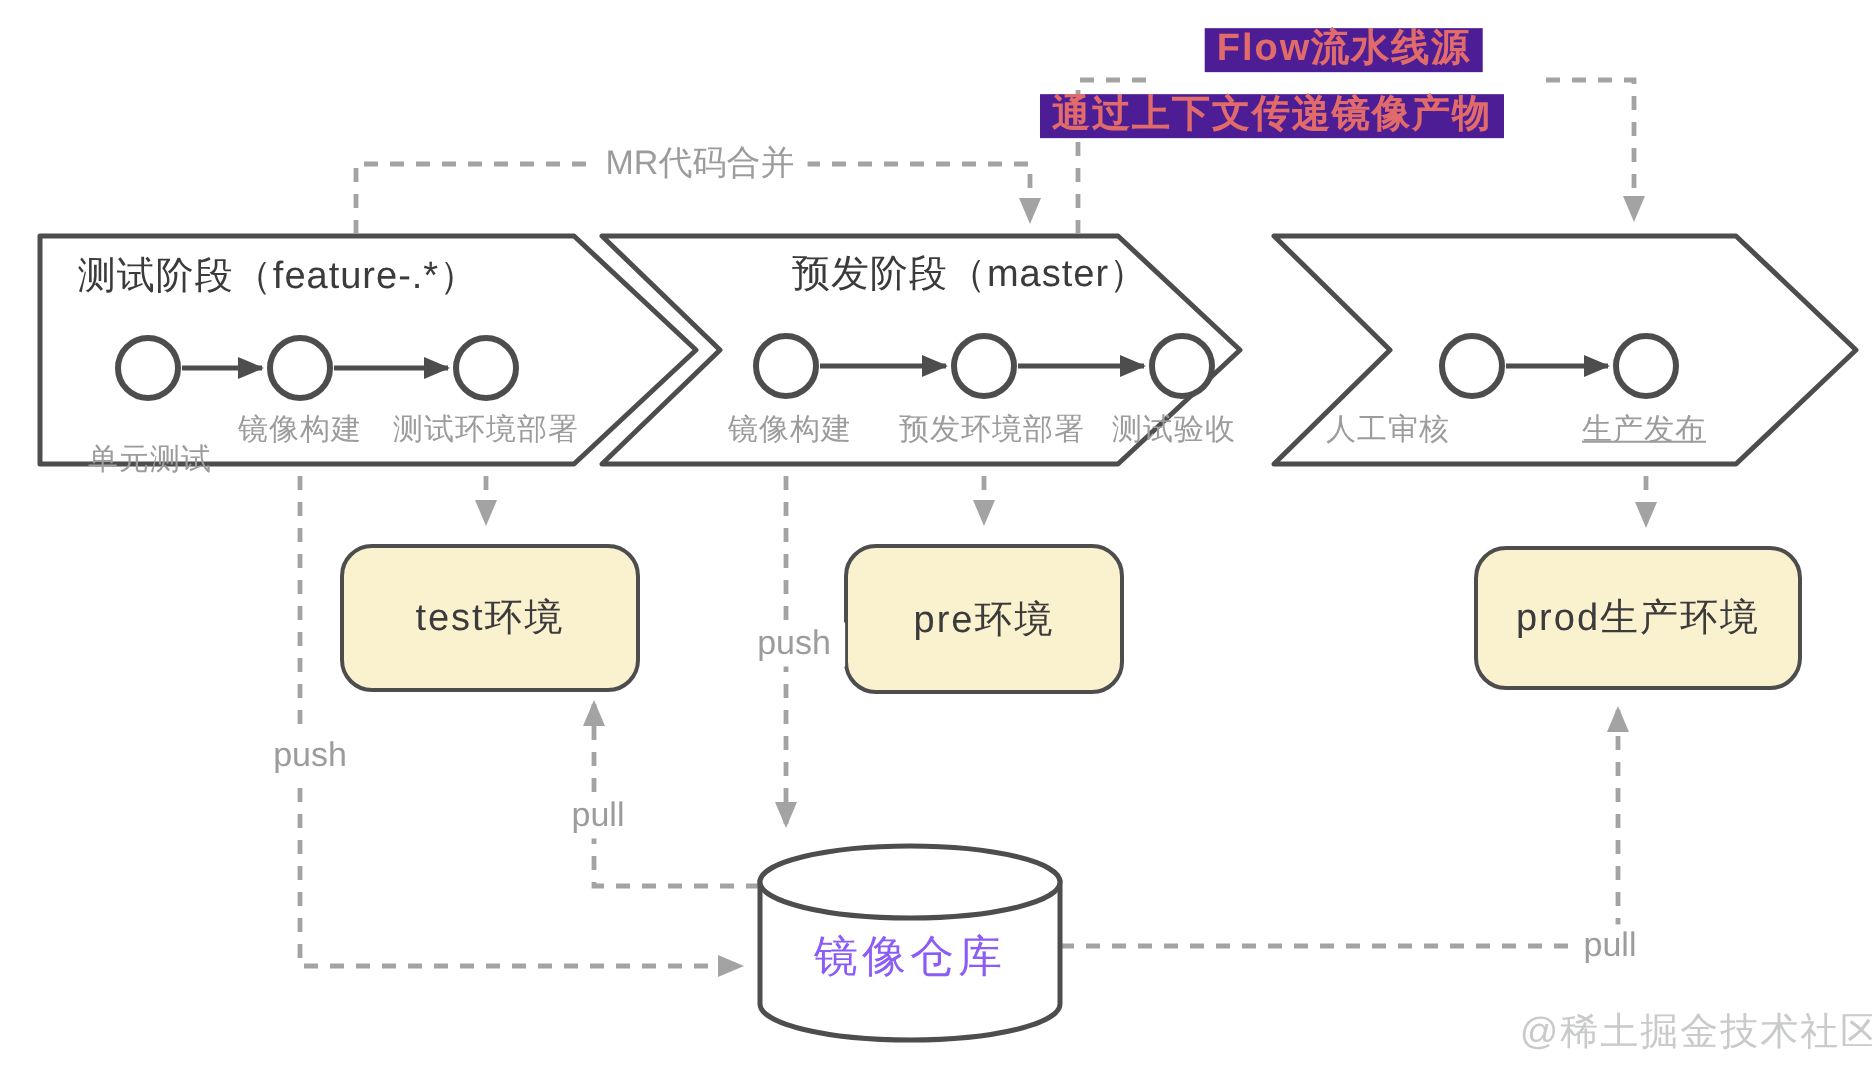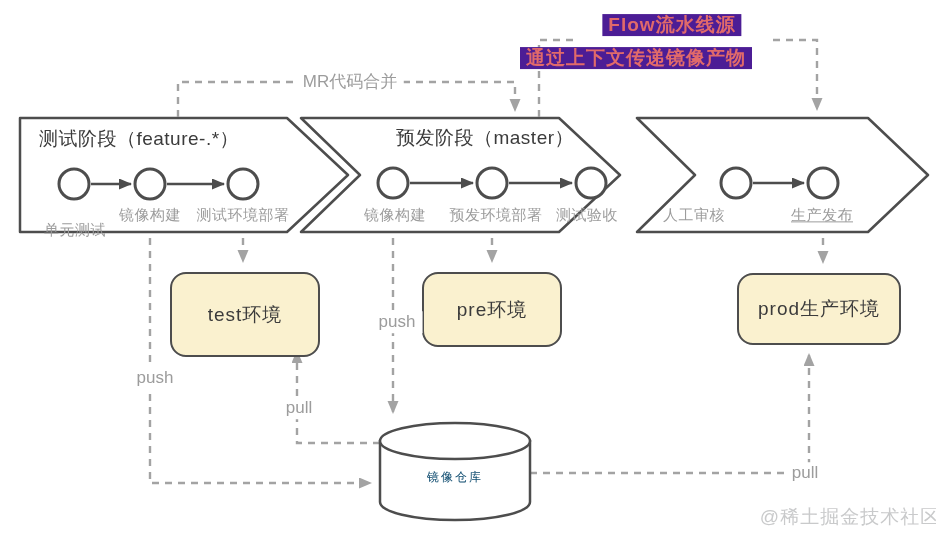--- a/index.html
+++ b/index.html
@@ -11,21 +11,21 @@
   .lbl{position:absolute;transform:translate(-50%,-50%);white-space:nowrap;line-height:1.15;}
   .stage-title{font-size:19px;font-weight:500;color:#3b3b3b;letter-spacing:.5px;}
   .step-label{font-size:15px;color:#9c9c9c;letter-spacing:.5px;}
   .edge-label{font-size:17px;color:#9c9c9c;background:#ffffff;padding:1px 7px;}
   .red-note{font-size:19px;font-weight:bold;color:#e16a6a;letter-spacing:1px;background:#4c1d95;padding:0 6px;}
   .env-box{
     position:absolute;display:flex;align-items:center;justify-content:center;
     background:#faf1cf;border:2.5px solid #4d4d4d;border-radius:16px;
     font-size:19px;font-weight:500;color:#3b3b3b;letter-spacing:1px;box-sizing:border-box;
   }
-  .repo-label{font-size:12px;font-weight:500;color:#0c4a6e;letter-spacing:2px;}
+  .repo-label{font-size:22px;font-weight:500;color:#8b5cf6;letter-spacing:2px;}
   .watermark{font-size:19px;color:#c9cacb;letter-spacing:1px;}
 </style>
 </head>
 <body>
 
 <div id="canvas">
 
   <svg id="shapes" width="936" height="536" viewBox="0 0 936 536">
     <defs>
       <marker id="mDark" markerUnits="userSpaceOnUse" markerWidth="15" markerHeight="13" refX="12" refY="5.5" orient="auto">
@@ -83,21 +83,21 @@
 
   <div class="lbl step-label" style="left:75px;top:230px;">单元测试</div>
   <div class="lbl step-label" style="left:150px;top:215px;">镜像构建</div>
   <div class="lbl step-label" style="left:243px;top:215px;">测试环境部署</div>
   <div class="lbl step-label" style="left:395px;top:215px;">镜像构建</div>
   <div class="lbl step-label" style="left:496px;top:215px;">预发环境部署</div>
   <div class="lbl step-label" style="left:587px;top:215px;">测试验收</div>
   <div class="lbl step-label" style="left:694px;top:215px;">人工审核</div>
   <div class="lbl step-label" style="left:822px;top:215px;text-decoration:underline;">生产发布</div>
 
-  <div class="env-box" style="left:170px;top:272px;width:150px;height:85px;">
+  <div class="env-box" style="left:170px;top:272px;width:150px;height:74px;">
     <span>test环境</span>
   </div>
   <div class="env-box" style="left:422px;top:272px;width:140px;height:75px;">
     <span>pre环境</span>
   </div>
   <div class="env-box" style="left:737px;top:273px;width:164px;height:72px;">
     <span>prod生产环境</span>
   </div>
 
   <div class="lbl repo-label" style="left:455px;top:478px;">镜像仓库</div>

